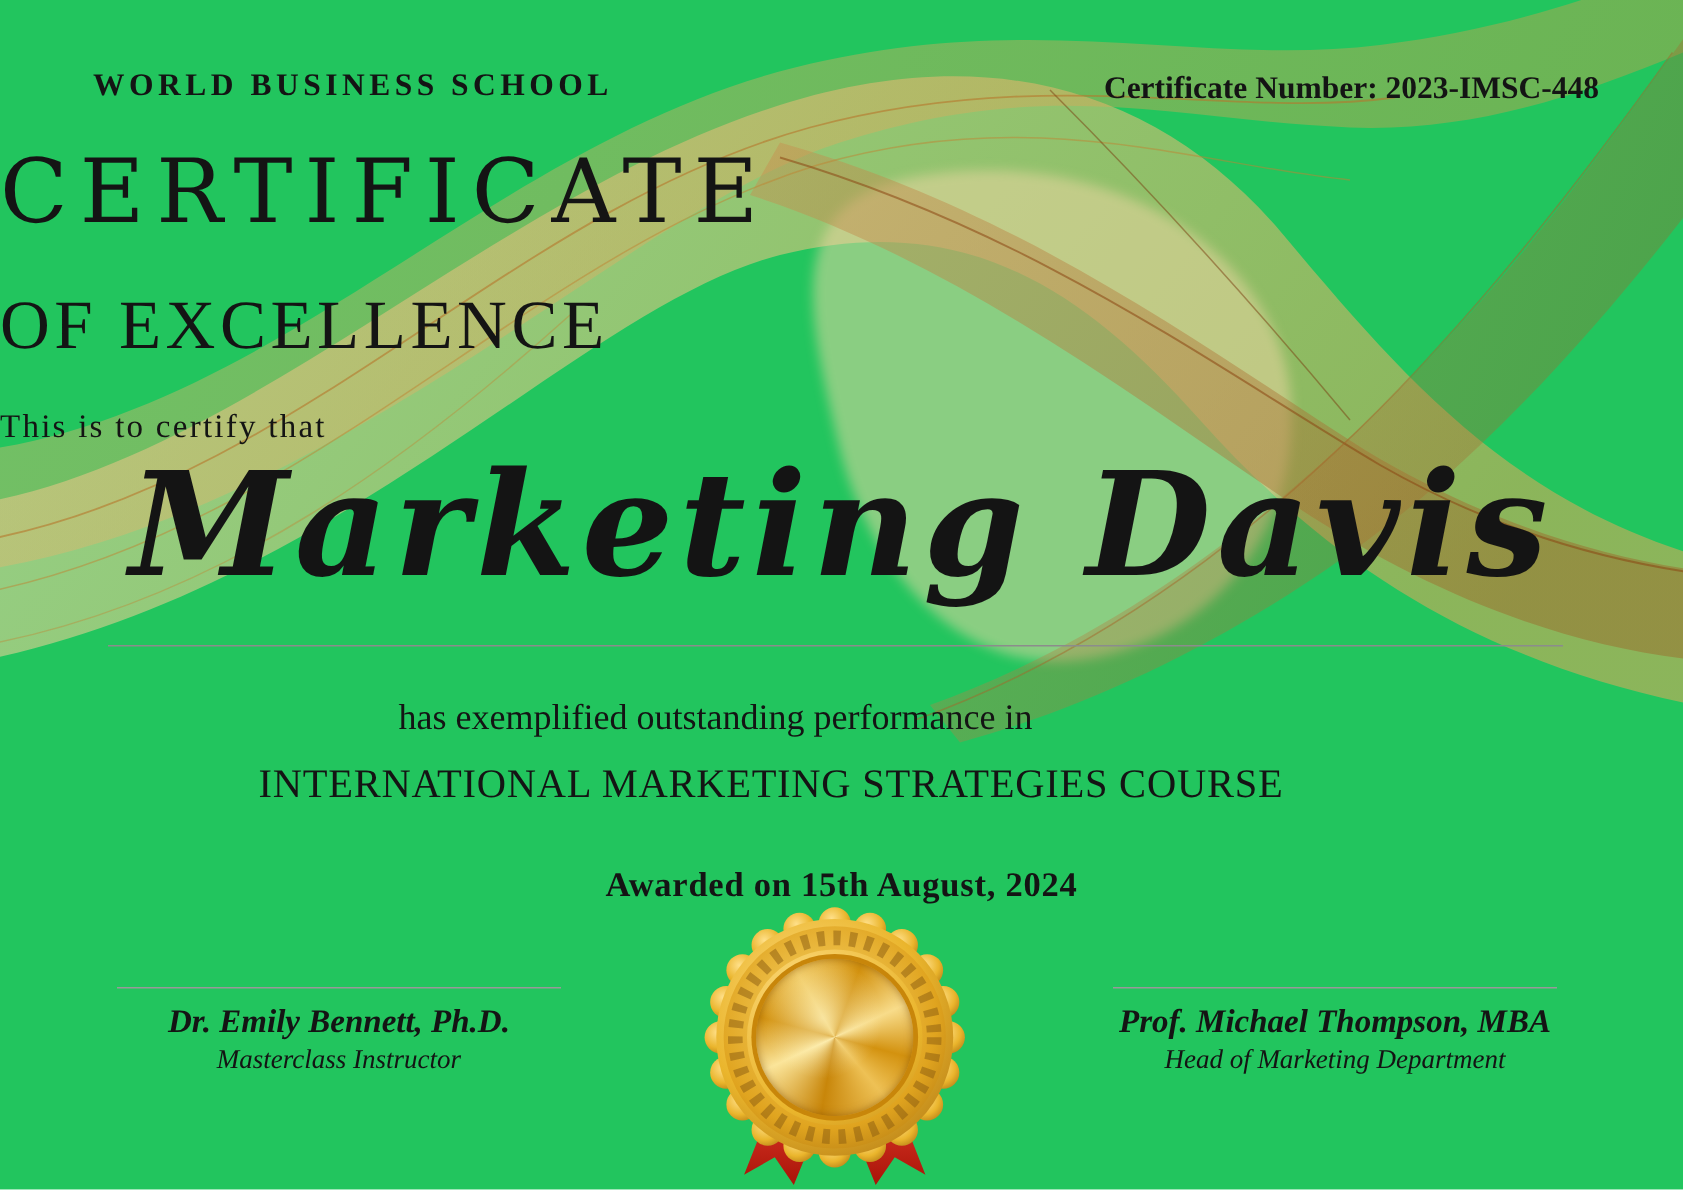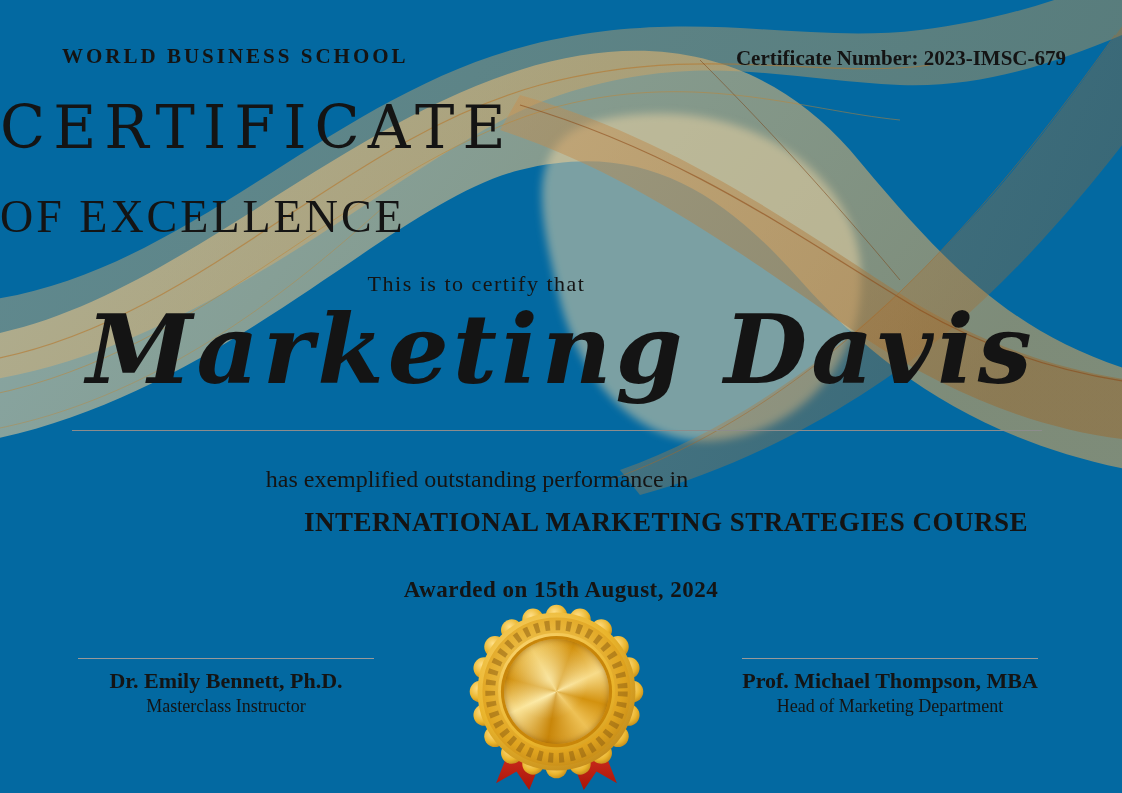--- a/index.html
+++ b/index.html
@@ -3,21 +3,21 @@
 <meta charset="utf-8">
 <style>
   * { margin: 0; padding: 0; box-sizing: border-box; }
   html, body { width: 1122px; height: 793px; background: #ffffff; overflow: hidden; }
   body { font-family: "Liberation Serif", serif; color: #141414; }
 
   .certificate {
     position: relative;
     width: 1122px;
     height: 793px;
-    background: #0369a1;
+    background: #22c55e;
   }
 
   svg.waves {
     position: absolute;
     top: 0; left: 0;
     width: 1122px;
     height: 793px;
     z-index: 0;
     pointer-events: none;
   }
@@ -50,21 +50,20 @@
   .title-sub {
     top: 190px; left: 0; width: 1122px;
     font-family: Liberation Serif, serif;
     font-size: 46px;
     font-weight: 500;
     letter-spacing: 3px;
   }
 
   .certify-line {
     top: 271px; left: 0; width: 953px;
-    text-align: center;
     font-size: 22px;
     letter-spacing: 1.5px;
   }
 
   .recipient-name {
     top: 292px; left: 0; width: 1122px;
     text-align: center;
     font-family: "DejaVu Serif", serif;
     font-style: italic;
     font-weight: bold;
@@ -81,23 +80,23 @@
   }
 
   .performance-line {
     top: 466px; left: 0; width: 954px;
     text-align: center;
     font-size: 24px;
   }
 
   .course-name {
     top: 507px; left: 0; width: 1028px;
-    text-align: right;
+    text-align: center;
     font-size: 27px;
-    font-weight: bold;
+    font-weight: normal;
     letter-spacing: 0.5px;
   }
 
   .award-date {
     top: 559px; left: 0; width: 1122px;
     text-align: center;
     font-size: 23px;
     font-weight: bold;
     letter-spacing: 0.5px;
     margin-top: 18px;
@@ -119,20 +118,21 @@
       conic-gradient(from 20deg at 50% 50%,
         #d3920f 0deg, #f8dc8a 45deg, #d3920f 85deg, #eec155 120deg,
         #c8860a 170deg, #fbe59a 225deg, #d3920f 265deg, #f1ca62 310deg, #d3920f 360deg);
     box-shadow: inset 0 0 6px rgba(120,70,0,0.55);
   }
 
   .signature {
     top: 658px;
     width: 296px;
     text-align: center;
+    font-style: italic;
   }
   .signature.left { left: 78px; }
   .signature.right { left: 742px; }
   .sig-line {
     width: 100%; height: 0;
     border-top: 1.5px solid #999999;
     margin-bottom: 8px;
   }
   .sig-name {
     font-size: 22px;
@@ -187,21 +187,21 @@
 
     <path d="M -10,360 C 200,320 340,140 540,85 C 700,42 820,80 930,65" fill="none" stroke="#B5762B" stroke-width="1.2" opacity="0.6"></path>
     <path d="M -10,395 C 210,350 350,170 545,110 C 690,68 800,110 900,120" fill="none" stroke="#C08432" stroke-width="1" opacity="0.5"></path>
     <path d="M -10,430 C 150,400 280,300 380,210" fill="none" stroke="#C08432" stroke-width="1" opacity="0.4"></path>
     <path d="M 520,105 C 690,155 810,245 920,310 C 990,350 1060,372 1130,382" fill="none" stroke="#8B4513" stroke-width="1.3" opacity="0.55"></path>
     <path d="M 610,480 C 750,430 870,330 960,230 C 1015,170 1065,105 1115,35" fill="none" stroke="#A3682A" stroke-width="1" opacity="0.5"></path>
     <path d="M 700,60 C 780,140 850,220 900,280" fill="none" stroke="#7A3F12" stroke-width="1" opacity="0.5"></path>
   </svg>
 
   <div class="layer school-name">WORLD BUSINESS SCHOOL</div>
-  <div class="layer cert-number">Certificate Number: 2023-IMSC-679</div>
+  <div class="layer cert-number">Certificate Number: 2023-IMSC-448</div>
 
   <div class="layer title-main">CERTIFICATE</div>
   <div class="layer title-sub">OF EXCELLENCE</div>
 
   <div class="layer certify-line">This is to certify that</div>
 
   <div class="layer recipient-name">Marketing Davis</div>
   <div class="layer name-underline"></div>
 
   <div class="layer performance-line">has exemplified outstanding performance in</div>

